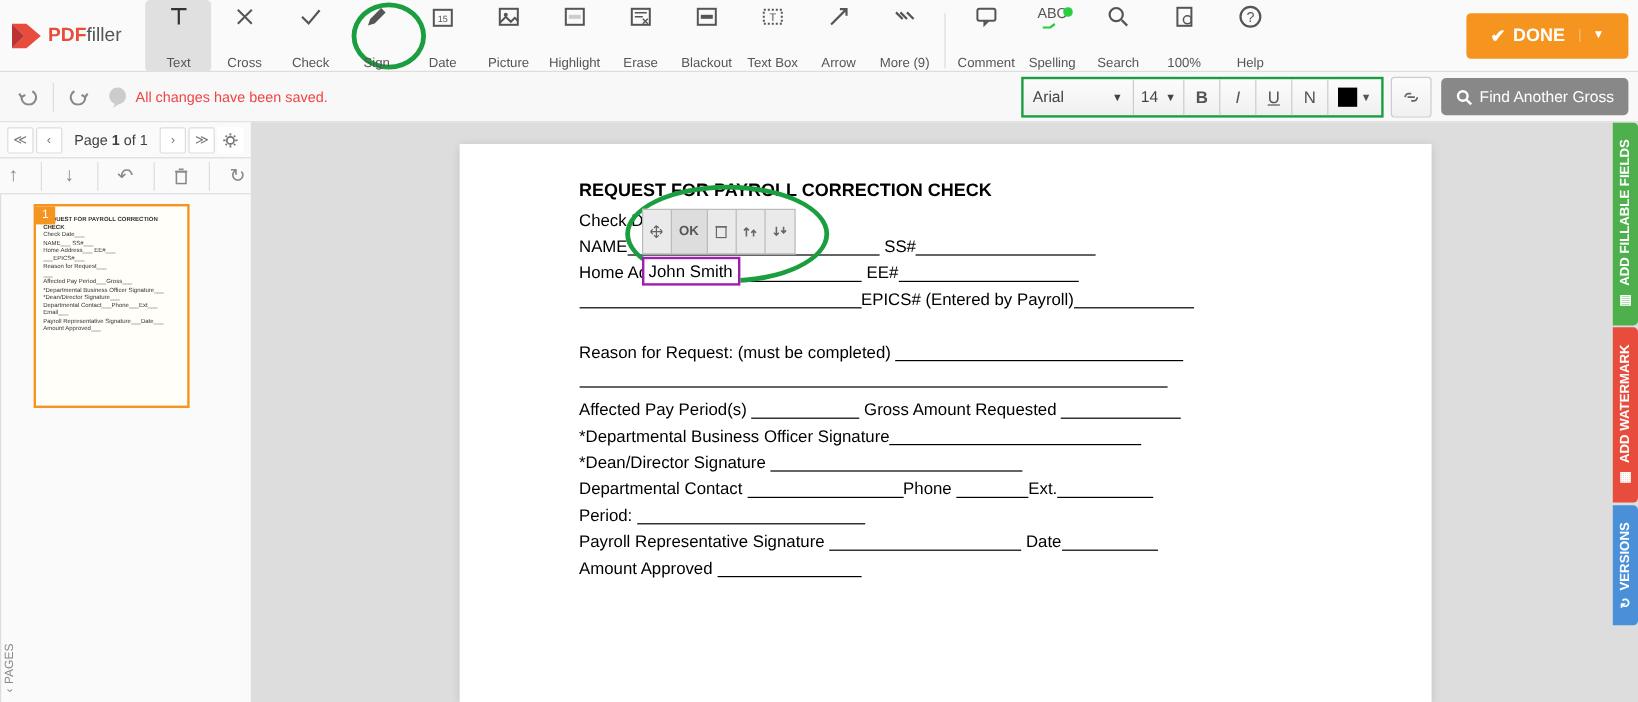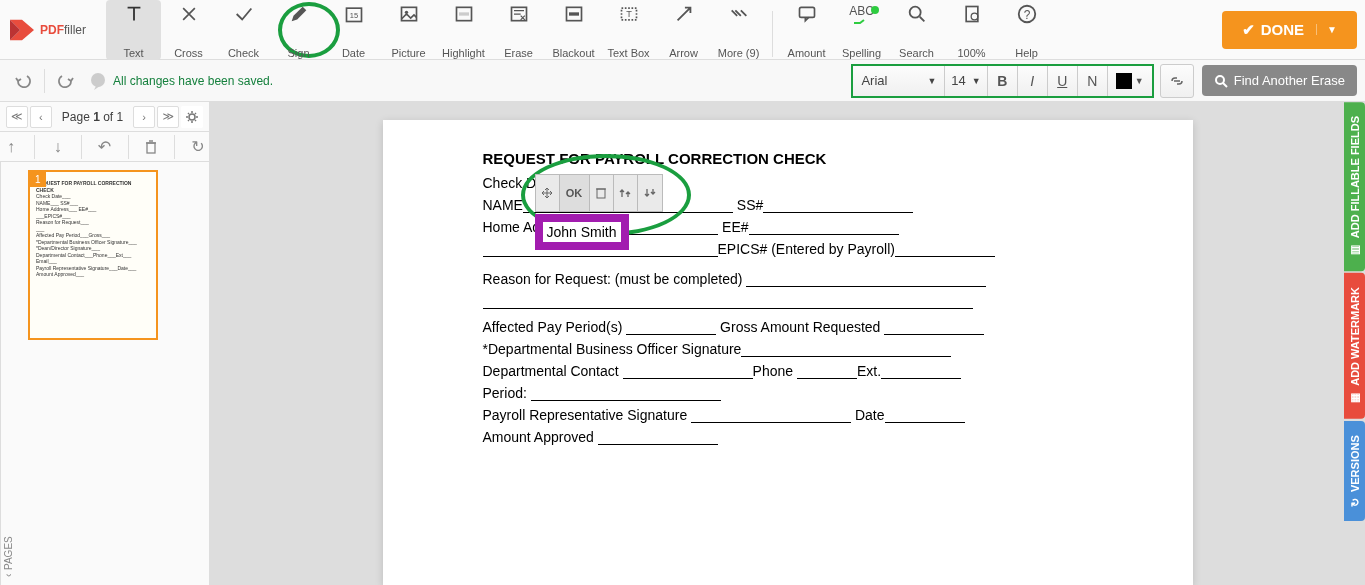--- a/index.html
+++ b/index.html
@@ -2,40 +2,40 @@
 <html><head>
 <meta charset="utf-8">
 <style>
 * { box-sizing: border-box; margin: 0; padding: 0; font-family: Arial, sans-serif; }
 body { background: #f0f0f0; width: 1365px; height: 585px; overflow: hidden; position: relative; }
 
 
 .top-toolbar { height: 60px; background: #fafafa; border-bottom: 1px solid #ddd; display: flex; align-items: center; padding: 0 8px; }
 .logo { display: flex; align-items: center; margin-right: 20px; }
 .logo-icon { width: 28px; height: 24px; margin-right: 4px; }
-.logo-text { font-size: 12px; font-weight: 300; }
+.logo-text { font-size: 16px; font-weight: 300; }
 .logo-pdf { color: #e84c3d; font-weight: 700; }
 .logo-filler { color: #555; }
 
 .tool-group { display: flex; align-items: flex-start; gap: 0; height: 100%; }
 .tool-btn { display: flex; flex-direction: column; align-items: center; justify-content: center; width: 55px; height: 60px; cursor: pointer; font-size: 11px; color: #555; position: relative; }
 .tool-btn .ico { height: 26px; display: flex; align-items: center; justify-content: center; margin-bottom: 20px; }
 .tool-btn.active { background: #e0e0e0; border-radius: 4px; }
 .tool-divider { width: 1px; height: 46px; background: #ddd; margin: 8px 6px 0; }
 
 .right-actions { margin-left: auto; display: flex; align-items: center; height: 100%; }
 .done-btn { background: #f5941e; color: #fff; border: none; border-radius: 4px; padding: 10px 20px; font-size: 15px; font-weight: bold; display: flex; align-items: center; gap: 6px; cursor: pointer; margin-left: 12px;}
 .done-btn .chev { border-left: 1px solid rgba(255,255,255,0.4); padding-left: 10px; margin-left: 6px; font-size: 10px;}
 
 
 .second-bar { height: 42px; background: #f8f8f8; border-bottom: 1px solid #ddd; display: flex; align-items: center; padding: 0 8px; }
 .undo-redo { display: flex; align-items: center; gap: 0; }
 .small-btn { width: 32px; height: 30px; display: flex; align-items: center; justify-content: center; cursor: pointer; color: #888; border-radius: 3px;}
 .sep-v { width:1px; height:24px; background:#ddd; margin:0 4px;}
-.saved-msg { color: #15803d; font-size: 12px; margin-left: 8px; display: flex; align-items: center; gap: 6px;}
+.saved-msg { color: #ef4444; font-size: 12px; margin-left: 8px; display: flex; align-items: center; gap: 6px;}
 
 .font-bar { margin-left: auto; display: flex; align-items: center; border: 2px solid #1a9e3f; height: 34px; background: linear-gradient(#fcfcfc,#f0f0f0); }
 .font-select { display: flex; align-items: center; padding: 0 8px; border-right: 1px solid #ccc; height: 100%; font-size: 13px; color: #444; cursor: pointer; gap: 40px;}
 .size-select { display: flex; align-items: center; padding: 0 6px; border-right: 1px solid #ccc; height: 100%; font-size: 13px; color: #444; cursor: pointer; gap: 6px;}
 .fmt-btn { width: 30px; height: 100%; display: flex; align-items: center; justify-content: center; border-right: 1px solid #ccc; cursor: pointer; font-size: 14px; color: #555;}
 .color-btn { width: 44px; height: 100%; display: flex; align-items: center; justify-content: center; gap:3px; cursor: pointer;}
 .color-swatch { width: 16px; height: 16px; background: #000;}
 .link-btn { width: 34px; height: 34px; display: flex; align-items: center; justify-content: center; background: linear-gradient(#fcfcfc,#f0f0f0); border: 1px solid #ccc; border-radius: 3px; margin-left: 6px; cursor: pointer;}
 .find-btn { background: #888; color: #fff; border: none; border-radius: 4px; padding: 8px 12px; font-size: 13px; display: flex; align-items: center; gap: 6px; cursor: pointer; margin-left: 8px;}
 
@@ -56,21 +56,21 @@
 .page { width: 810px; background: #fff; box-shadow: 0 2px 8px rgba(0,0,0,0.15); padding: 30px 100px; font-family: 'Times New Roman', serif; color: #000; position: relative;}
 .page h3 { font-size: 15px; font-weight: bold; margin-bottom: 8px;}
 .page .line { font-size: 14px; margin-bottom: 6px; white-space: pre;}
 .underline { display:inline-block; border-bottom:1px solid #000; height:14px; vertical-align:bottom;}
 
 
 .edit-widget { position: absolute; top: 54px; left: 152px; }
 .edit-toolbar { display: flex; background: #eaeaea; border: 1px solid #bbb; }
 .edit-tb-btn { width: 24px; height: 36px; display:flex; align-items:center; justify-content:center; border-right:1px solid #bbb; font-size:11px; cursor:pointer; color:#555;}
 .edit-tb-btn.ok { font-weight:bold; width:30px; background:#ddd;}
-.edit-input { border: 8px solid #a21caf; background:#fff; font-family: Arial; font-size: 14px; padding: 2px 4px; display:inline-block; margin-top:2px;text-align:right;}
+.edit-input { border: 2px solid #a21caf; background:#fff; font-family: Arial; font-size: 14px; padding: 2px 4px; display:inline-block; margin-top:2px;text-align:right;}
 .green-circle { position:absolute; border:4px solid #1a9e3f; border-radius:50%; pointer-events:none;}
 .circle1 { top:2px; left:172px; width:62px; height:56px;}
 .circle2 { top:34px; left:138px; width:170px; height:82px;}
 
 
 .right-rail { position:absolute; right:0; top:102px; display:flex; flex-direction:column;}
 .rail-btn { writing-mode: vertical-rl; transform: rotate(180deg); padding: 14px 4px; color:#fff; font-size:11px; font-weight:bold; display:flex; align-items:center; gap:6px; cursor:pointer; border-bottom-left-radius:4px; border-top-left-radius:4px; margin-bottom:2px;}
 .rail-green { background:#4db04d;}
 .rail-red { background:#e84c3d;}
 .rail-blue { background:#4a90d9;}
@@ -200,21 +200,21 @@
   <div class="tool-divider"></div>
 
   <div class="tool-group">
     <div class="tool-btn">
       <span class="ico">
           <svg width="22" height="20" viewBox="0 0 24 24">
             <rect x="3" y="4" width="18" height="12" rx="2" fill="none" stroke="#555" stroke-width="2"></rect>
             <path d="M10 16 L10 20 L14 16" fill="none" stroke="#555" stroke-width="2"></path>
           </svg>
         </span>
-      <span>Amount</span>
+      <span>Comment</span>
     </div>
     <div class="tool-btn" style="position:relative;">
       <span class="green-dot"></span>
       <span class="ico" style="font-size:12px;color:#555;flex-direction:column;">
           <span>ABC</span>
           <svg width="20" height="6">
             <path d="M2 5 L8 5 L12 2" fill="none" stroke="#2ecc40" stroke-width="2"></path>
           </svg>
         </span>
       <span>Spelling</span>
@@ -300,21 +300,21 @@
   <div class="link-btn">
     <svg width="16" height="12">
         <path d="M3 6 A3 3 0 0 1 6 3 L8 3 M13 6 A3 3 0 0 1 10 9 L8 9 M5 6 L11 6" fill="none" stroke="#666" stroke-width="1.5"></path>
       </svg>
   </div>
   <button class="find-btn">
     <svg width="14" height="14">
         <circle cx="6" cy="6" r="4" fill="none" stroke="#fff" stroke-width="2"></circle>
         <path d="M9 9 L13 13" stroke="#fff" stroke-width="2"></path>
       </svg>
-    <span>Find Another Erase</span>
+    <span>Find Another Gross</span>
   </button>
 </div>
 
 <div class="main">
   <div class="left-panel">
     <div class="page-nav">
       <div class="nav-btn">≪</div>
       <div class="nav-btn">‹</div>
       <span class="page-info">
         <span>Page </span><b>1</b><span> of </span><span>1</span>
@@ -358,24 +358,25 @@
   </div>
 
   <div class="canvas-area">
     <div class="page">
       <div class="green-circle circle2"></div>
       <h3>REQUEST FOR PAYROLL CORRECTION CHECK</h3>
       <div class="line"><span>Check D</span></div>
       <div class="line"><span>NAME</span><span class="underline" style="width:210px;"></span> <span>SS#</span><span class="underline" style="width:150px;"></span></div>
       <div class="line"><span>Home Address:</span><span class="underline" style="width:140px;"></span> <span>EE#</span><span class="underline" style="width:150px;"></span></div>
       <div class="line"><span class="underline" style="width:235px;"></span><span>EPICS# (Entered by Payroll)</span><span class="underline" style="width:100px;"></span></div>
-      <div class="line" style="margin-top:14px;"><span>Reason for Request: (must be completed)</span> <span class="underline" style="width:240px;"></span></div>
+      <div class="line" style="margin-top:28px;"><span>Reason for Request: (must be completed)</span> <span class="underline" style="width:240px;"></span></div>
       <div class="line"><span class="underline" style="width:490px;"></span></div>
       <div class="line" style="margin-top:10px;"><span>Affected Pay Period(s)</span> <span class="underline" style="width:90px;"></span> <span>Gross Amount Requested</span> <span class="underline" style="width:100px;"></span></div>
       <div class="line"><span>*Departmental Business Officer Signature</span><span class="underline" style="width:210px;"></span></div>
+      <div class="line"><span>*Dean/Director Signature</span> <span class="underline" style="width:210px;"></span></div>
       <div class="line"><span>Departmental Contact</span> <span class="underline" style="width:130px;"></span><span>Phone</span> <span class="underline" style="width:60px;"></span><span>Ext.</span><span class="underline" style="width:80px;"></span></div>
       <div class="line"><span>Period:</span> <span class="underline" style="width:190px;"></span></div>
       <div class="line"><span>Payroll Representative Signature</span> <span class="underline" style="width:160px;"></span> <span>Date</span><span class="underline" style="width:80px;"></span></div>
       <div class="line"><span>Amount Approved</span> <span class="underline" style="width:120px;"></span></div>
 
       <div class="edit-widget">
         <div class="edit-toolbar">
           <div class="edit-tb-btn">
               <svg width="12" height="12">
                 <path d="M6 1 L6 11 M1 6 L11 6 M6 1 L4 3 M6 1 L8 3 M6 11 L4 9 M6 11 L8 9 M1 6 L3 4 M1 6 L3 8 M11 6 L9 4 M11 6 L9 8" stroke="#666" stroke-width="1"></path>

